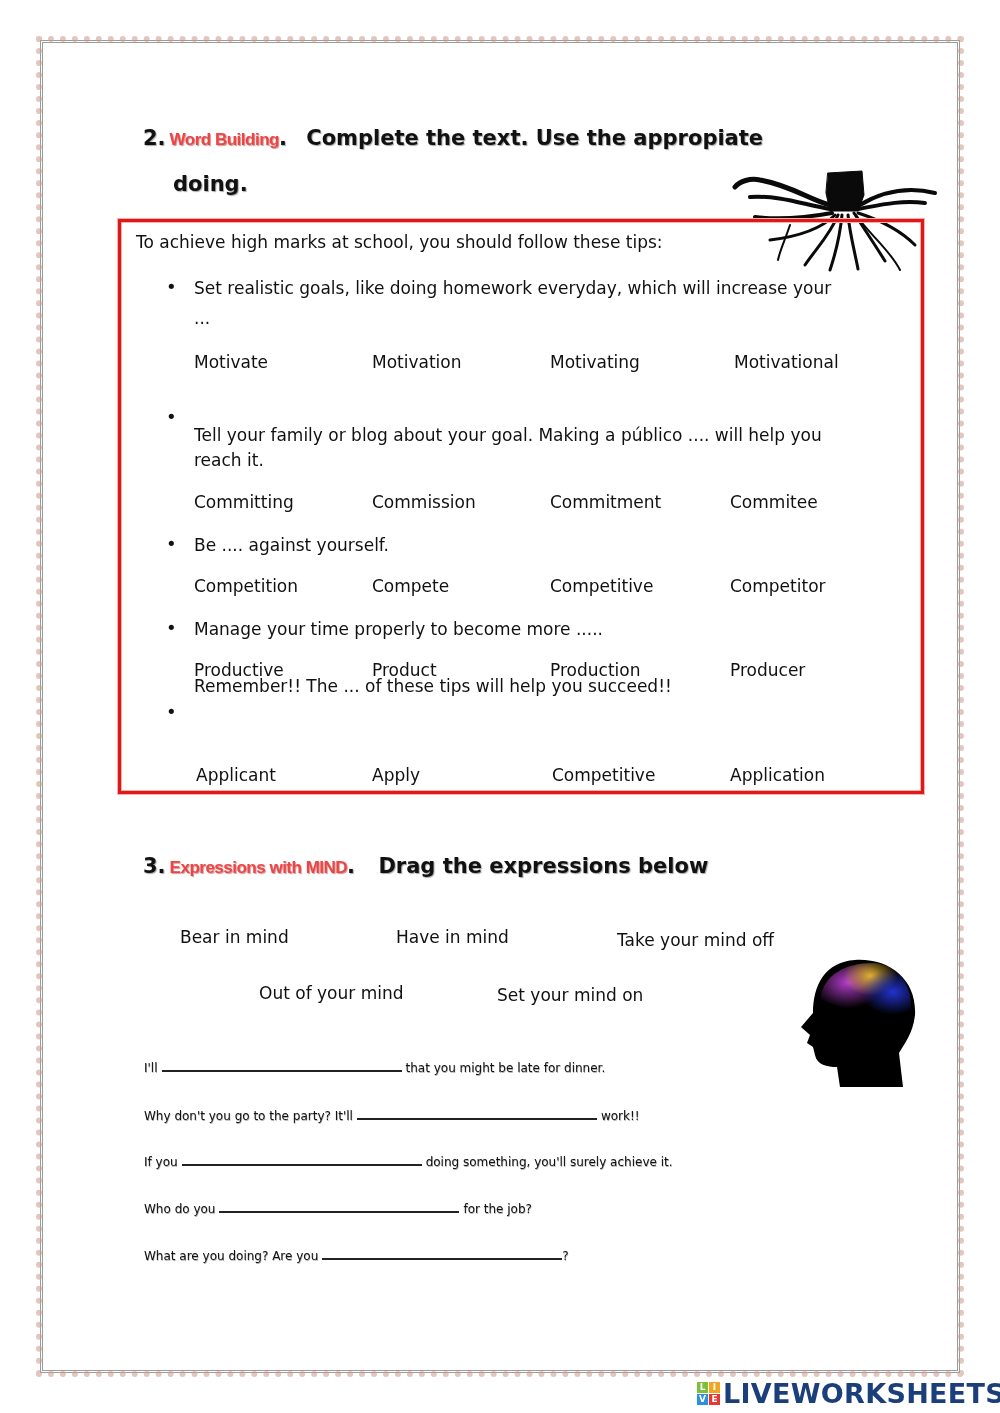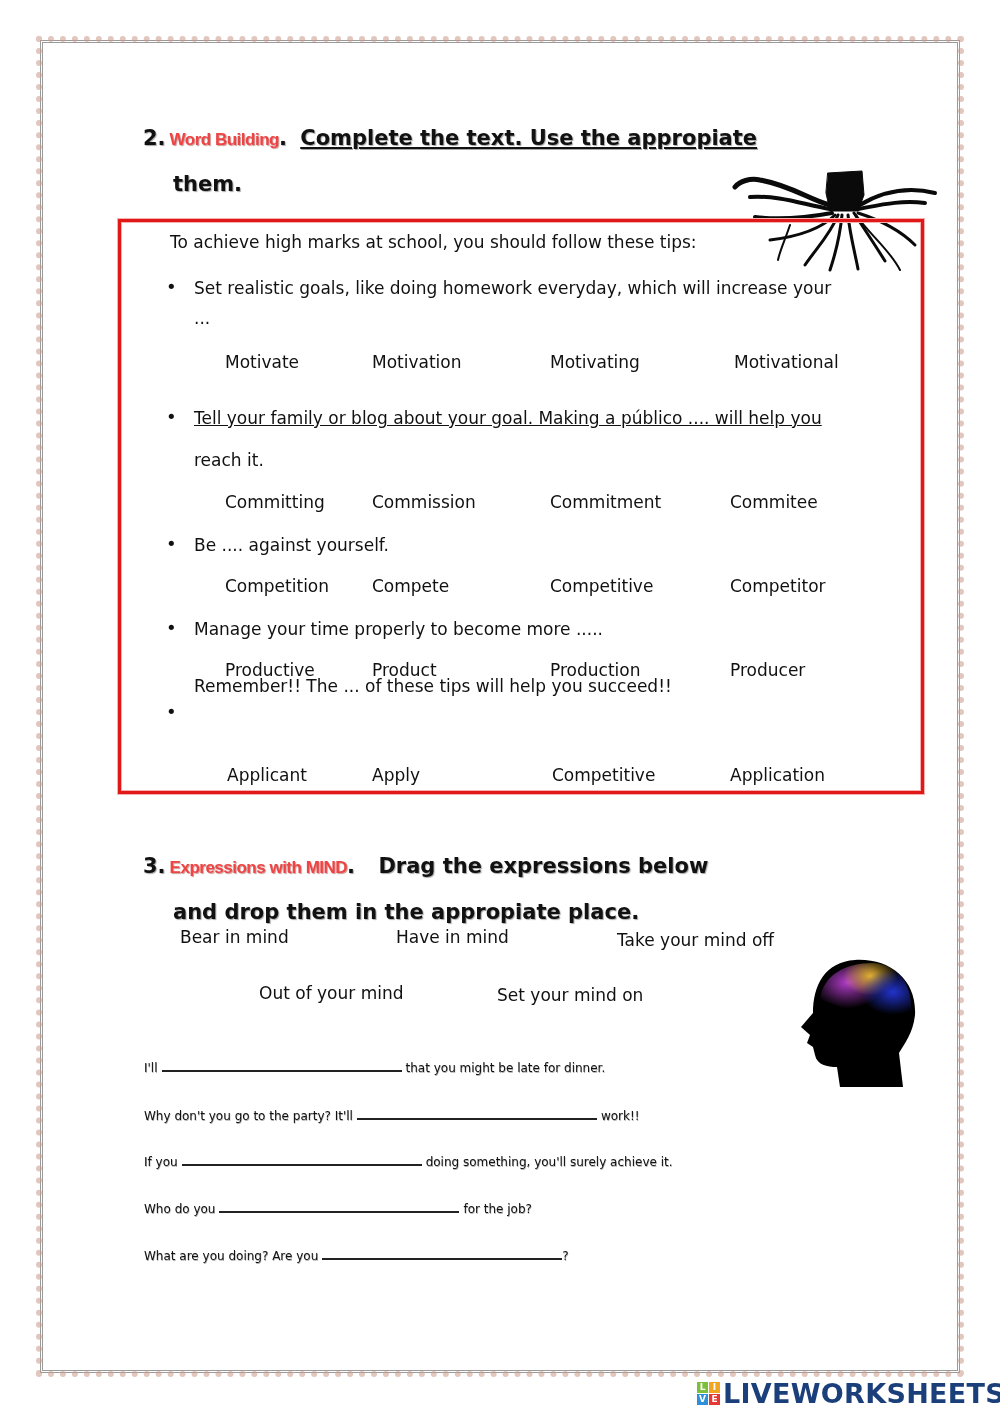--- a/index.html
+++ b/index.html
@@ -36,33 +36,32 @@
 
     
     .word-box {
       position: absolute; left: 118px; top: 219px; width: 806px; height: 575px;
       border: 3px solid #e01818;
       box-shadow: 0 0 0 1px #f6b0b0, inset 0 0 0 1px #f6b0b0;
     }
     .intro {
       position: absolute; left: 136px; top: 232px; font-size: 17px;
       font-family: "DejaVu Sans", sans-serif;
-      margin-left: 34px;
     }
     .item-text {
       position: absolute; left: 194px; font-size: 17px; line-height: 41px; width: 700px;
     }
     .bullet {
       position: absolute; left: 166px; font-size: 18px;
     }
     .options {
       position: absolute; left: 194px; font-size: 17px; width: 700px; height: 24px;
     }
     .options span { position: absolute; top: 0; white-space: nowrap; }
-    .options .o0 { left: 0; margin-left: 31px; }
+    .options .o0 { left: 0; }
     .options .o1 { left: 178px; }
     .options .o2 { left: 356px; }
     .options .o3 { left: 536px; }
 
     
     .roots { position: absolute; left: 730px; top: 165px; width: 210px; height: 110px; }
 
     
     .expr {
       position: absolute; font-size: 17px; white-space: nowrap; cursor: grab;
@@ -88,22 +87,22 @@
   </style>
 </head>
 <body>
 
 <div class="frame">
     <div class="frame-dots"></div>
   </div>
 
 <div class="heading" id="h2">
   <span class="num">2.</span><span class="title">Word Building</span><span>.</span>
-  <span style="margin-left:6px;text-decoration:underline;">Complete the text.  Use the appropiate</span>
-  <span class="cont">them.</span>
+  <span style="margin-left:12px;">Complete the text.  Use the appropiate</span>
+  <span class="cont">doing.</span>
 </div>
 
 <svg class="roots" viewBox="0 0 210 110">
   <g fill="#0a0a0a" stroke="#0a0a0a" stroke-linecap="round">
     <path d="M98 8 L132 6 L134 30 L128 46 L100 46 L96 28 Z"></path>
     <path d="M100 40 C80 35 60 20 30 15 C20 13 10 16 5 22" fill="none" stroke-width="5"></path>
     <path d="M100 44 C75 40 50 30 20 32" fill="none" stroke-width="4"></path>
     <path d="M102 48 C80 52 50 55 25 52" fill="none" stroke-width="4"></path>
     <path d="M105 50 C90 65 65 72 40 75" fill="none" stroke-width="3"></path>
     <path d="M108 50 C100 70 85 85 75 100" fill="none" stroke-width="3"></path>
@@ -127,21 +126,21 @@
 </div>
 <div class="item-text" style="top:300px; line-height:36px;">...</div>
 <div class="options" style="top:352px;">
   <span class="o0">Motivate</span>
   <span class="o1">Motivation</span>
   <span class="o2">Motivating</span>
   <span class="o3" style="left:540px;">Motivational</span>
 </div>
 
 <span class="bullet" style="top:406px;">•</span>
-<div class="item-text" style="top:398px;text-decoration:underline;">Tell your family or blog about your goal.  Making a público .... will help you</div>
+<div class="item-text" style="top:415px;">Tell your family or blog about your goal.  Making a público .... will help you</div>
 <div class="item-text" style="top:440px;">reach it.</div>
 <div class="options" style="top:492px;">
   <span class="o0">Committing</span>
   <span class="o1">Commission</span>
   <span class="o2">Commitment</span>
   <span class="o3">Commitee</span>
 </div>
 
 <span class="bullet" style="top:533px;">•</span>
 <div class="item-text" style="top:525px;">Be .... against yourself.</div>
@@ -166,21 +165,20 @@
 <div class="options" style="top:765px;">
   <span class="o0" style="left:2px;">Applicant</span>
   <span class="o1">Apply</span>
   <span class="o2" style="left:358px;">Competitive</span>
   <span class="o3" style="left:536px;">Application</span>
 </div>
 
 <div class="heading" id="h3">
   <span class="num">3.</span><span class="title">Expressions with MIND</span><span>.</span>
   <span style="margin-left:16px;">Drag the expressions below</span>
-  <span class="cont">and drop them in the appropiate place.</span>
 </div>
 
 <div class="expr" style="left:180px; top:927px;">Bear in mind</div>
 <div class="expr" style="left:396px; top:927px;">Have in mind</div>
 <div class="expr" style="left:581px; top:930px;margin-left:36px;">Take your mind off</div>
 <div class="expr" style="left:259px; top:983px;">Out of your mind</div>
 <div class="expr" style="left:497px; top:985px;">Set your mind on</div>
 
 <svg class="head" viewBox="0 0 125 135">
   <defs>

